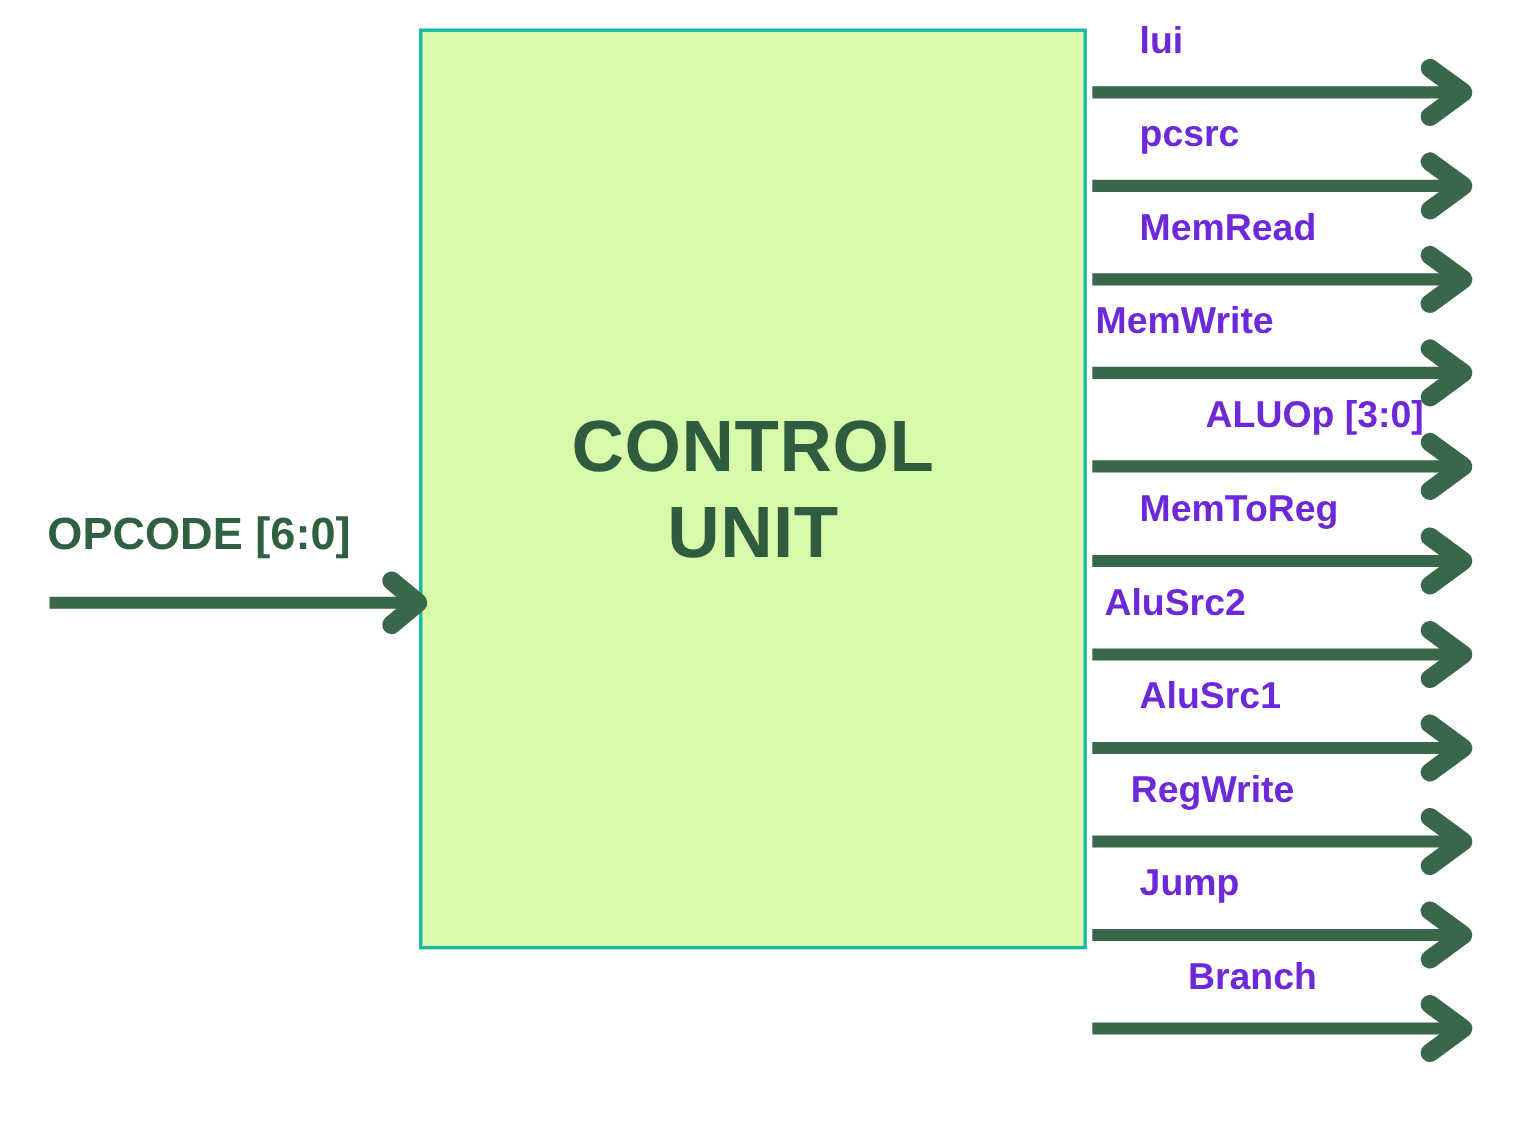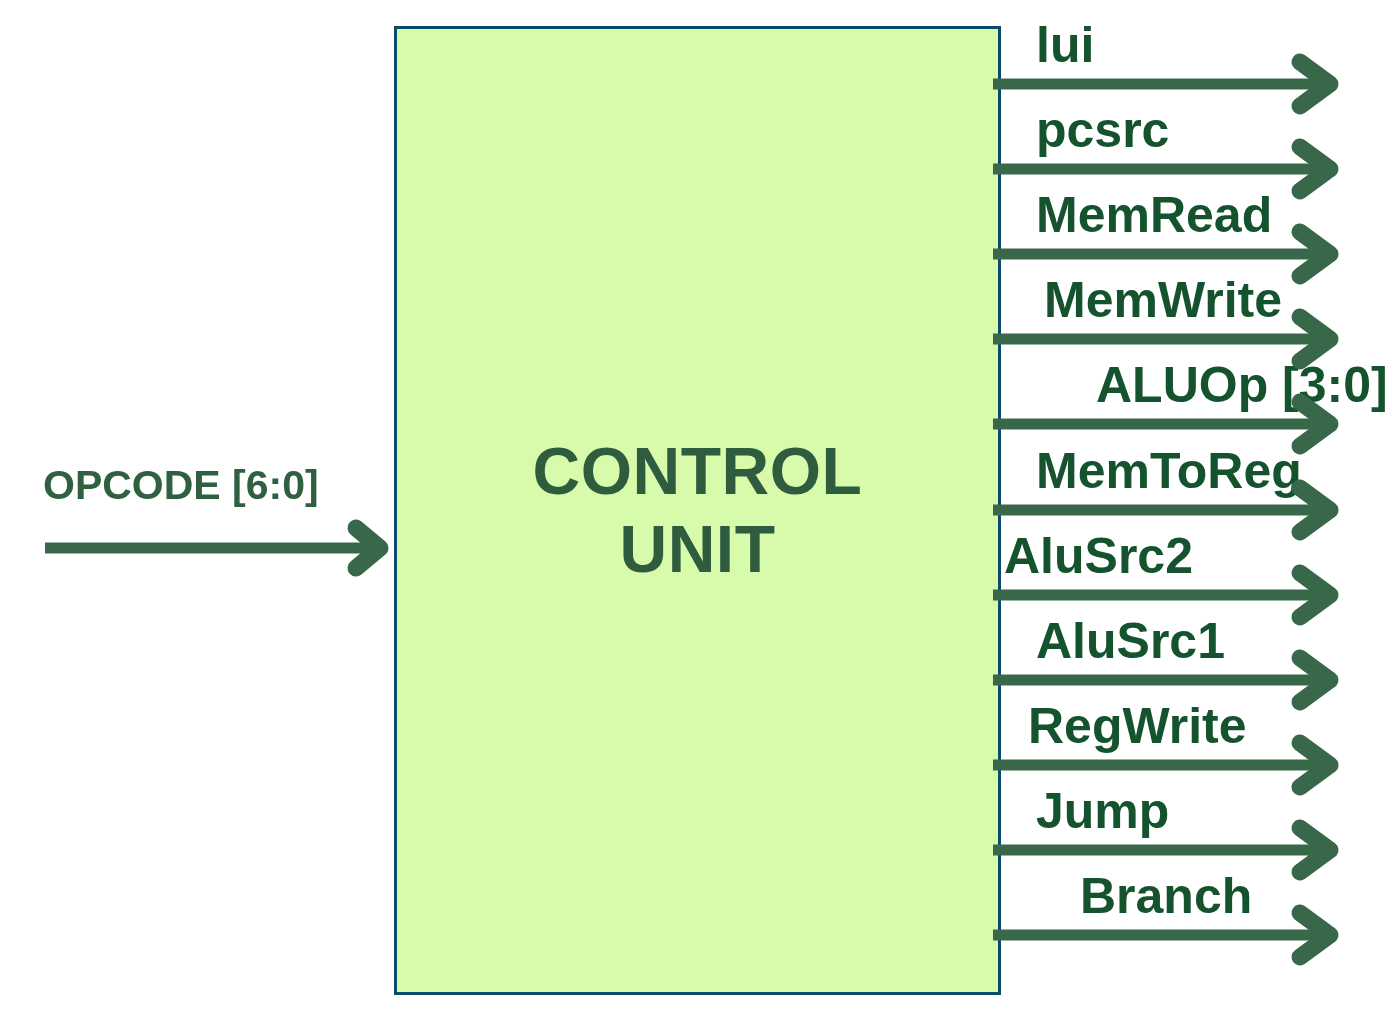--- a/index.html
+++ b/index.html
@@ -15,47 +15,47 @@
     position: relative;
     width: 1400px;
     height: 1024px;
     background: #ffffff;
     overflow: hidden;
   }
 
   
   #control-unit-block {
     position: absolute;
-    left: 394px;
+    left: 381px;
     top: 26px;
     width: 607px;
-    height: 969px;
+    height: 837px;
     background: #d8fbab;
-    border: 3px solid #0c4a6e;
+    border: 3px solid #14b8a6;
     box-sizing: border-box;
     display: flex;
     align-items: center;
     justify-content: center;
   }
   #control-unit-title {
     color: #2f5c3f;
     font-size: 66px;
     font-weight: bold;
     line-height: 1.18;
     text-align: center;
     letter-spacing: 0.5px;
     white-space: pre-line;
     user-select: none;
   }
 
   
   .signal-label {
     position: absolute;
-    color: #14532d;
-    font-size: 50px;
+    color: #6d28d9;
+    font-size: 34px;
     font-weight: bold;
     line-height: 1;
     white-space: nowrap;
     user-select: none;
     text-align: right;
   }
   #input-label {
     position: absolute;
     left: 43px;
     top: 465px;
@@ -97,21 +97,21 @@
   <div id="control-unit-block">
     <div id="control-unit-title">CONTROL
 UNIT</div>
   </div>
 
   <div id="input-label">OPCODE [6:0]</div>
 
   <div class="signal-label" style="left:1036px; top:20px;">lui</div>
   <div class="signal-label" style="left:1036px; top:105px;">pcsrc</div>
   <div class="signal-label" style="left:1036px; top:190px;">MemRead</div>
-  <div class="signal-label" style="left:1044px; top:275px;">MemWrite</div>
+  <div class="signal-label" style="left:996px; top:275px;">MemWrite</div>
   <div class="signal-label" style="left:1096px; top:360px;">ALUOp [3:0]</div>
   <div class="signal-label" style="left:1036px; top:446px;">MemToReg</div>
   <div class="signal-label" style="left:976px; top:531px;margin-left:28px;">AluSrc2</div>
   <div class="signal-label" style="left:1036px; top:616px;">AluSrc1</div>
   <div class="signal-label" style="left:1028px; top:701px;">RegWrite</div>
   <div class="signal-label" style="left:1036px; top:786px;">Jump</div>
   <div class="signal-label" style="left:1036px; top:871px;margin-left:44px;">Branch</div>
 
   <svg id="arrow-layer" viewBox="0 0 1400 1024">
 

